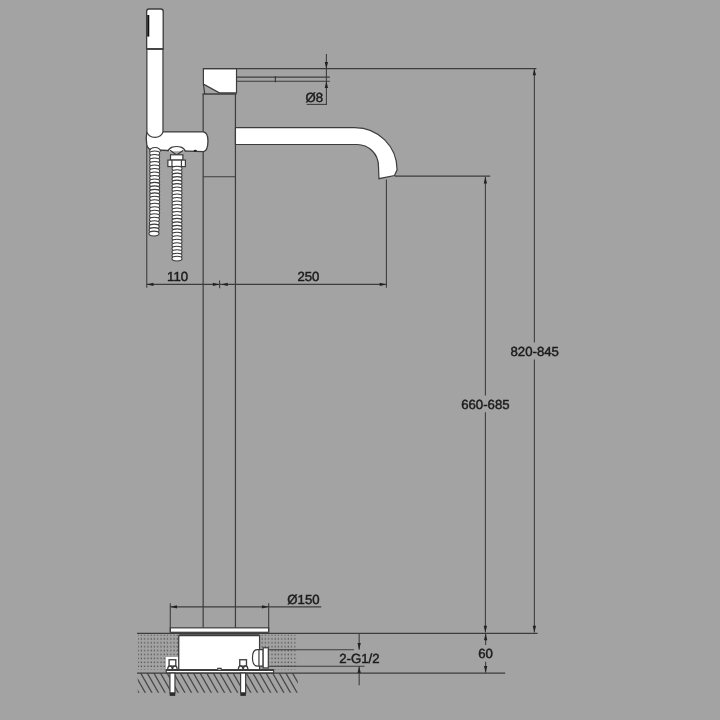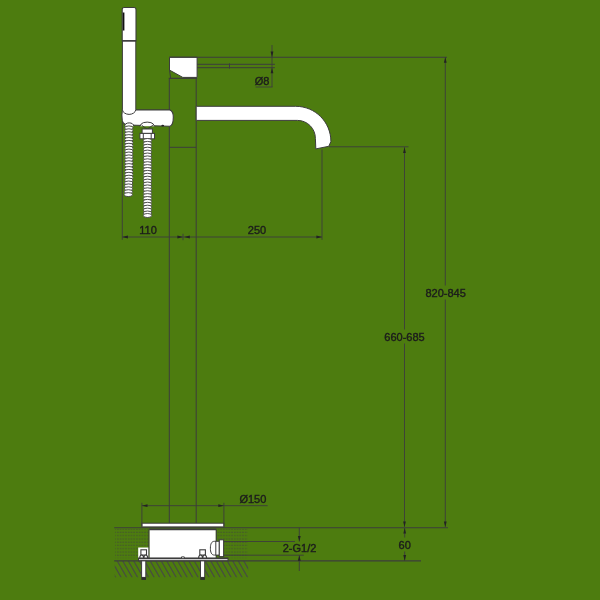--- a/index.html
+++ b/index.html
@@ -1,16 +1,16 @@
 <!DOCTYPE html>
 <html><head>
 <meta charset="utf-8">
 <style>
   html,body{margin:0;padding:0;background:#ffffff;}
-  .wrap{width:600px;height:600px;position:relative;background:#4d7c0f;}
+  .wrap{width:600px;height:600px;position:relative;background:#a3a3a3;}
   text{font-family:"Liberation Sans",sans-serif;font-weight:normal;fill:#1c1c1c;stroke:#1c1c1c;stroke-width:0.38px;}
 </style>
 </head>
 <body>
 <div class="wrap">
 <svg width="600" height="600" viewBox="0 0 600 600" xmlns="http://www.w3.org/2000/svg">
 <defs>
 
   <pattern id="dots" width="2.72" height="3.26" patternUnits="userSpaceOnUse">
     <rect x="0.4" y="0.5" width="1" height="1" fill="#404040"></rect>

